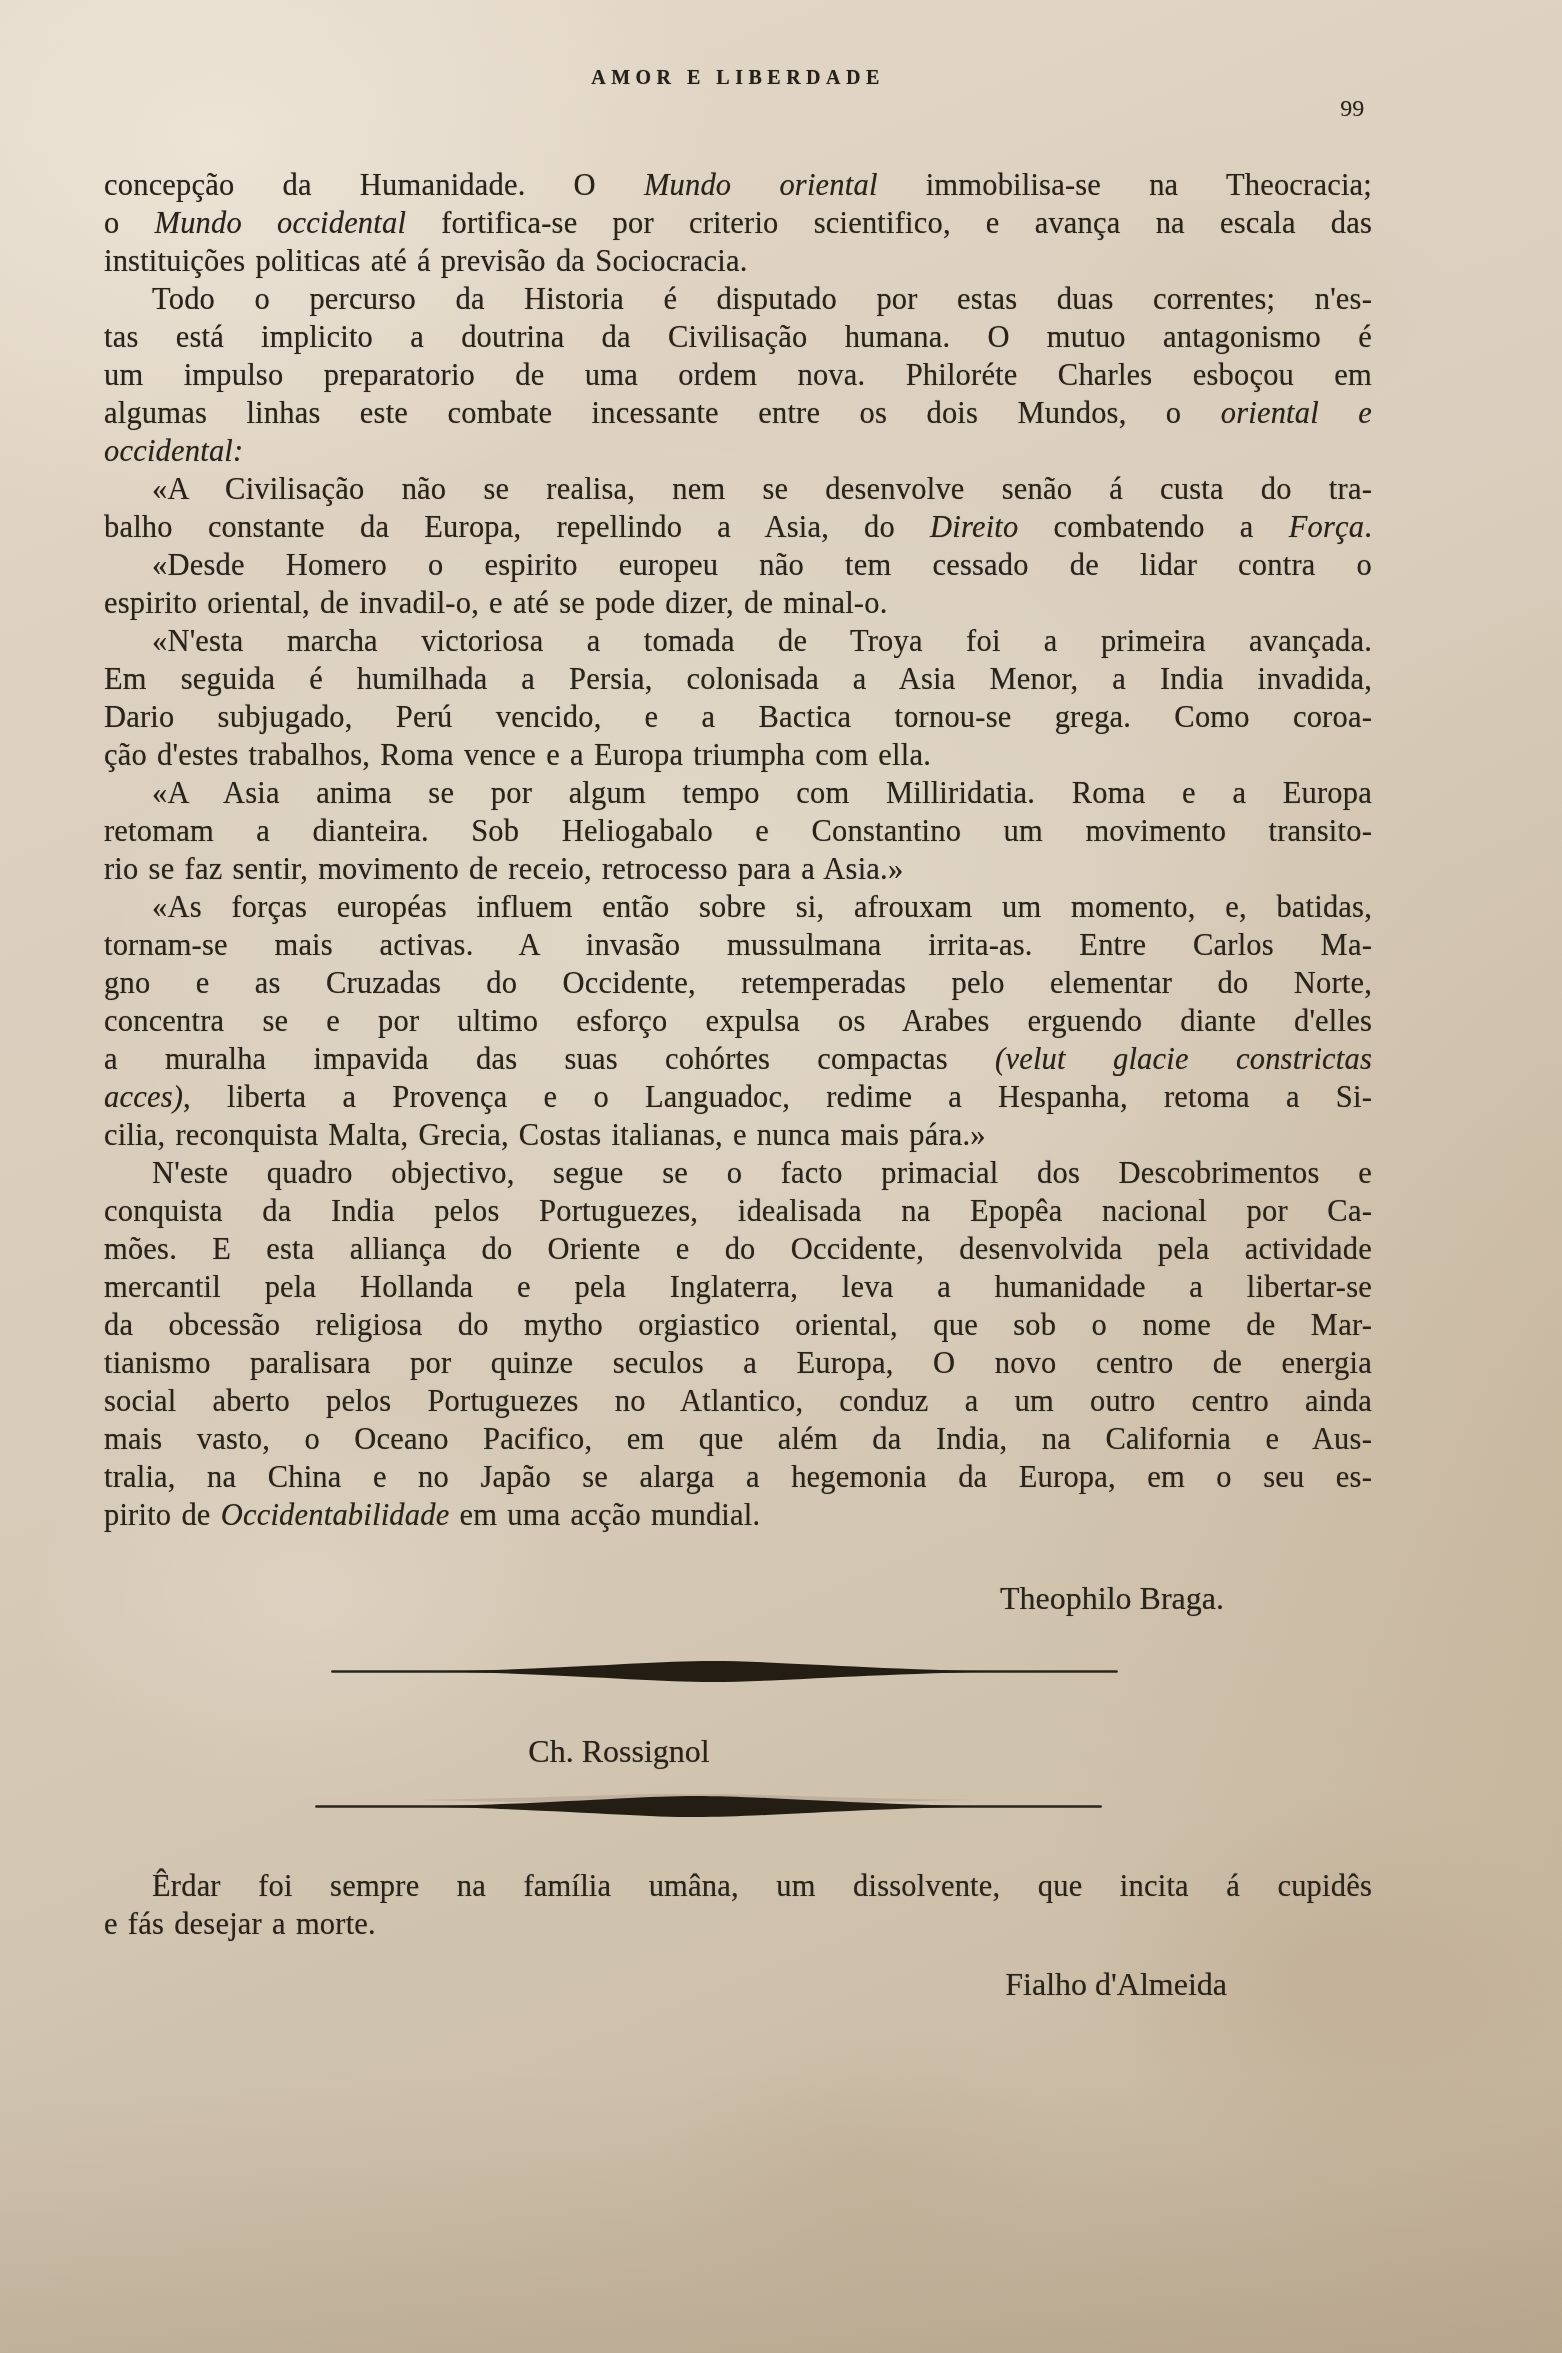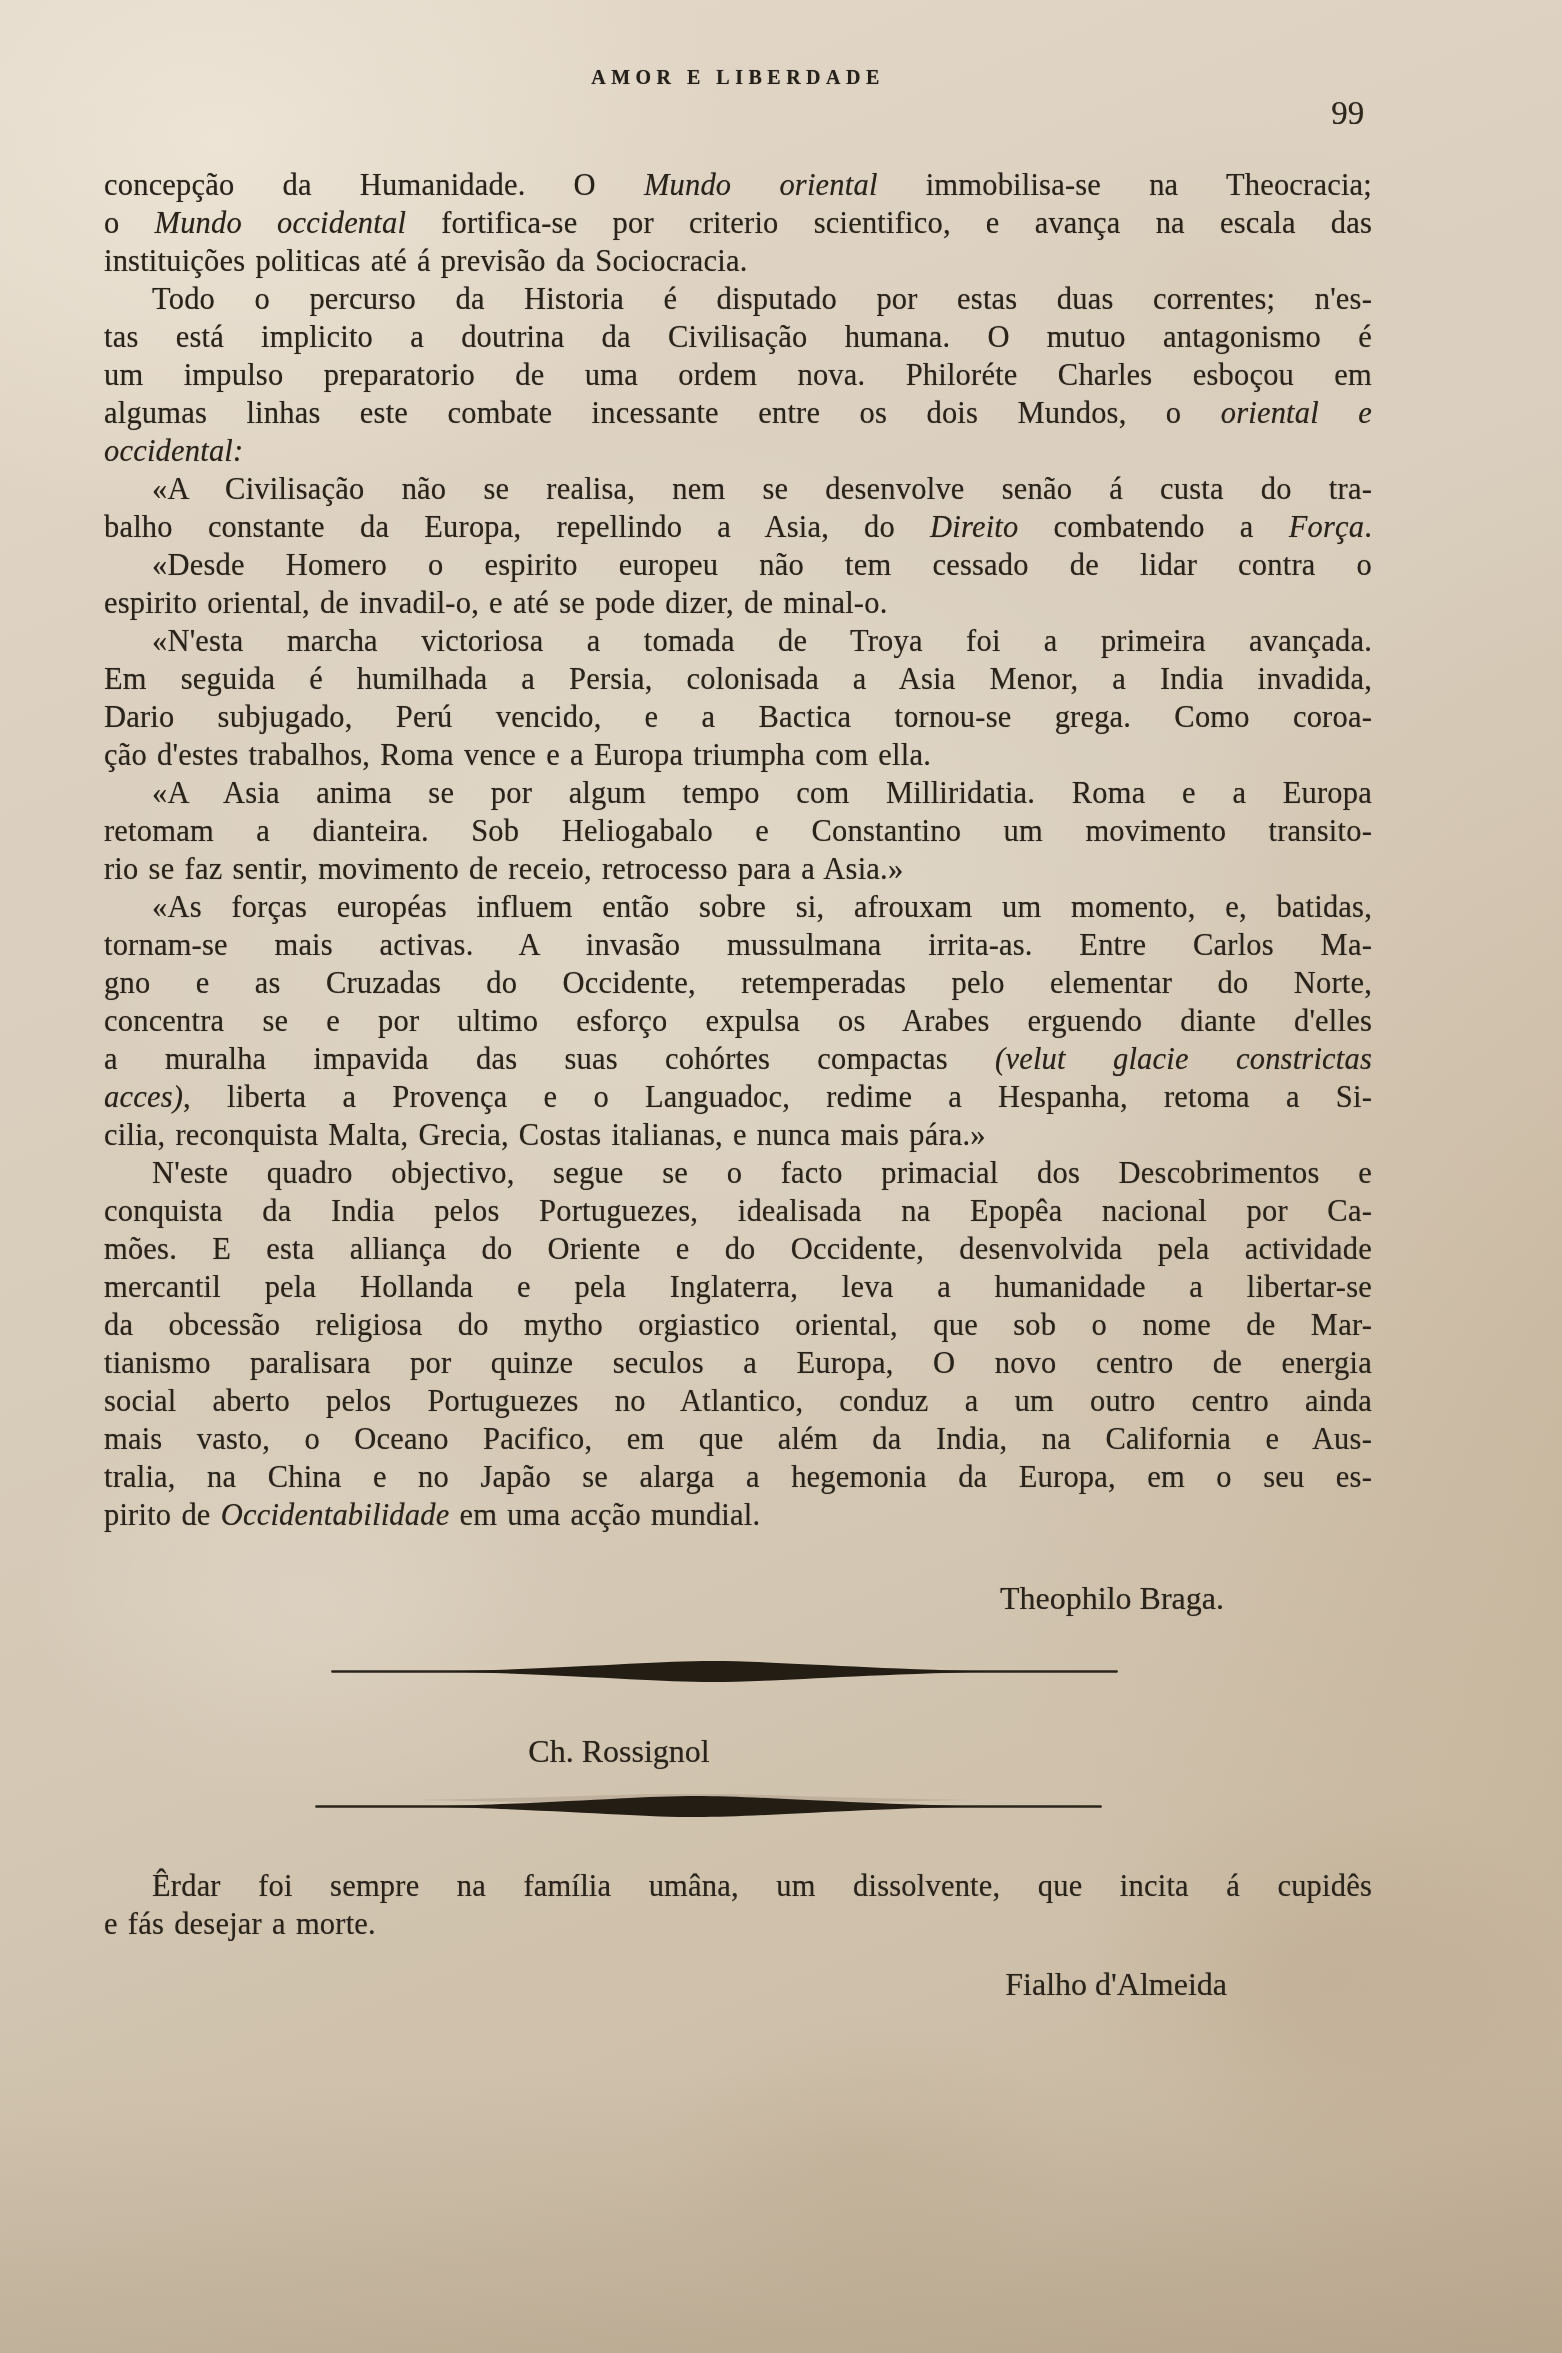--- a/index.html
+++ b/index.html
@@ -37,21 +37,21 @@
   .running-title {
     position: absolute; top: 66px; left: 0; width: 100%;
     text-align: center;
     font-size: 20px; font-weight: 700;
     letter-spacing: 5.5px;
     color: #26201a;
     text-shadow: 0 0 0.8px rgba(42,35,26,0.55);
   }
   .pagenum {
     position: absolute; top: 95px; right: 7.8px;
-    font-size: 33px;
+    font-size: 24px;
     color: #2e271e;
     text-shadow: 0 0 0.8px rgba(42,35,26,0.45);
   }
   .body-text { margin-top: 166px; }
   .line {
     font-size: 30.5px;
     line-height: 38px;
     letter-spacing: 0.2px;
     word-spacing: 2.3px;
     white-space: normal;

